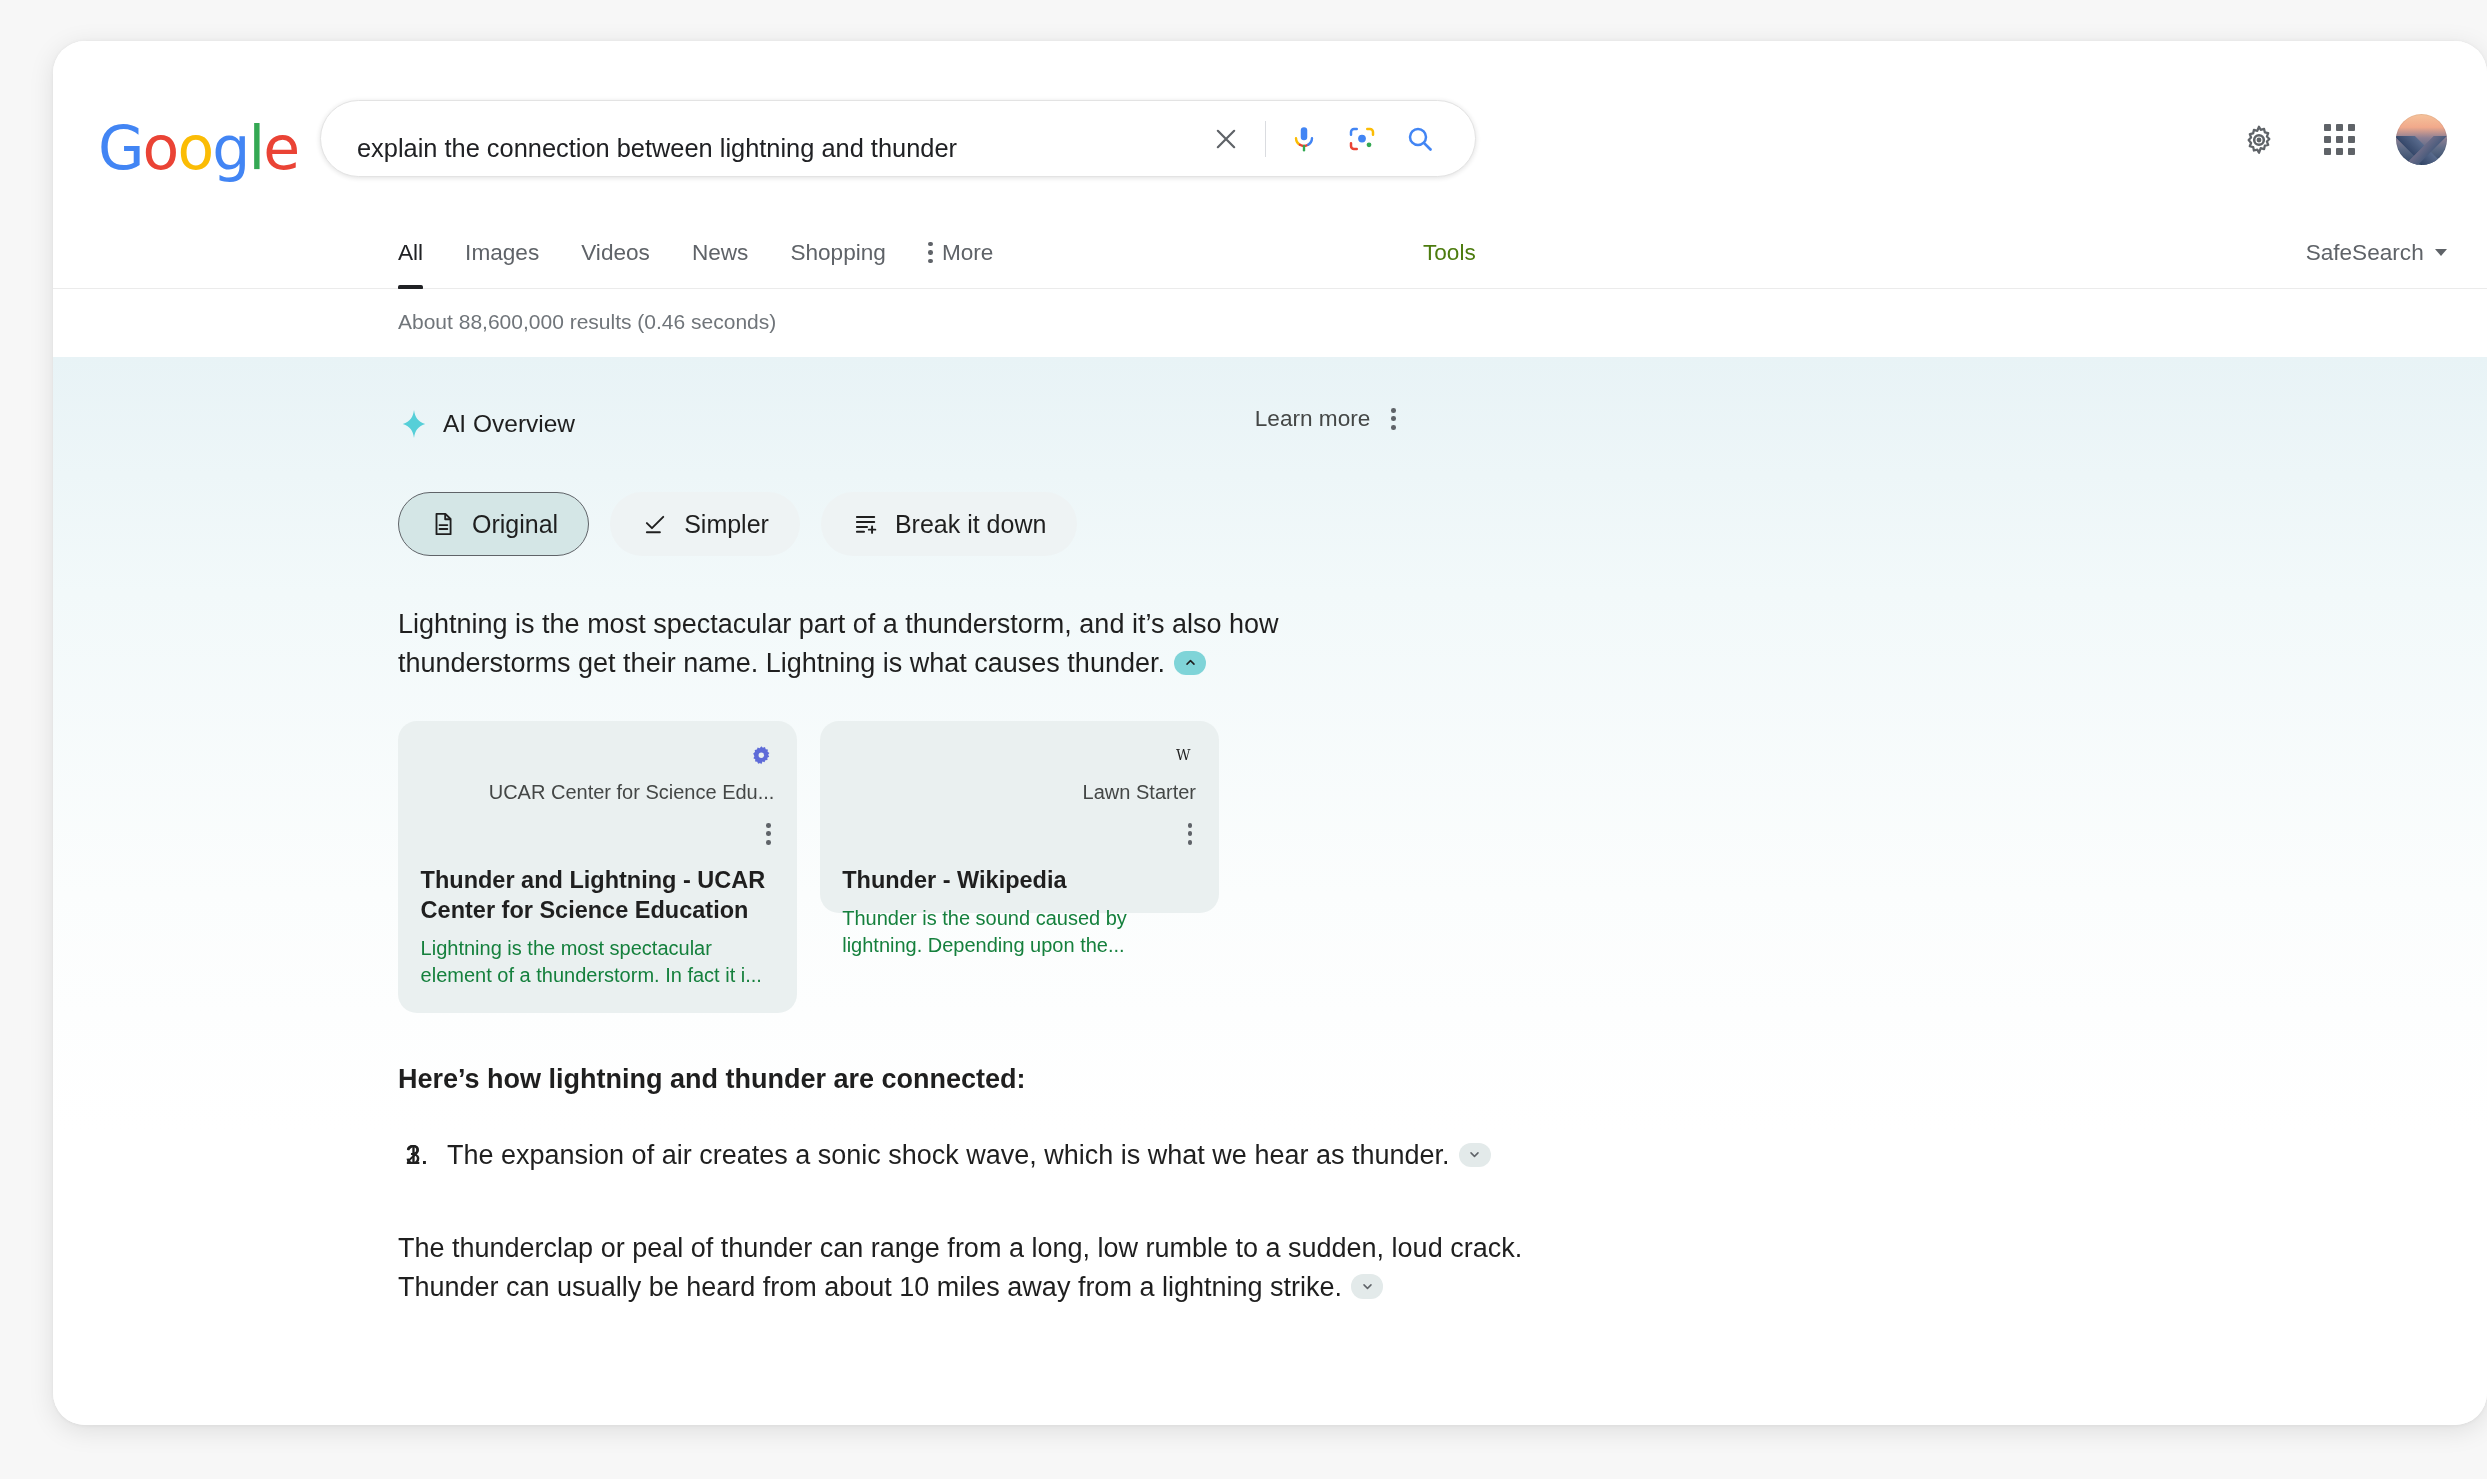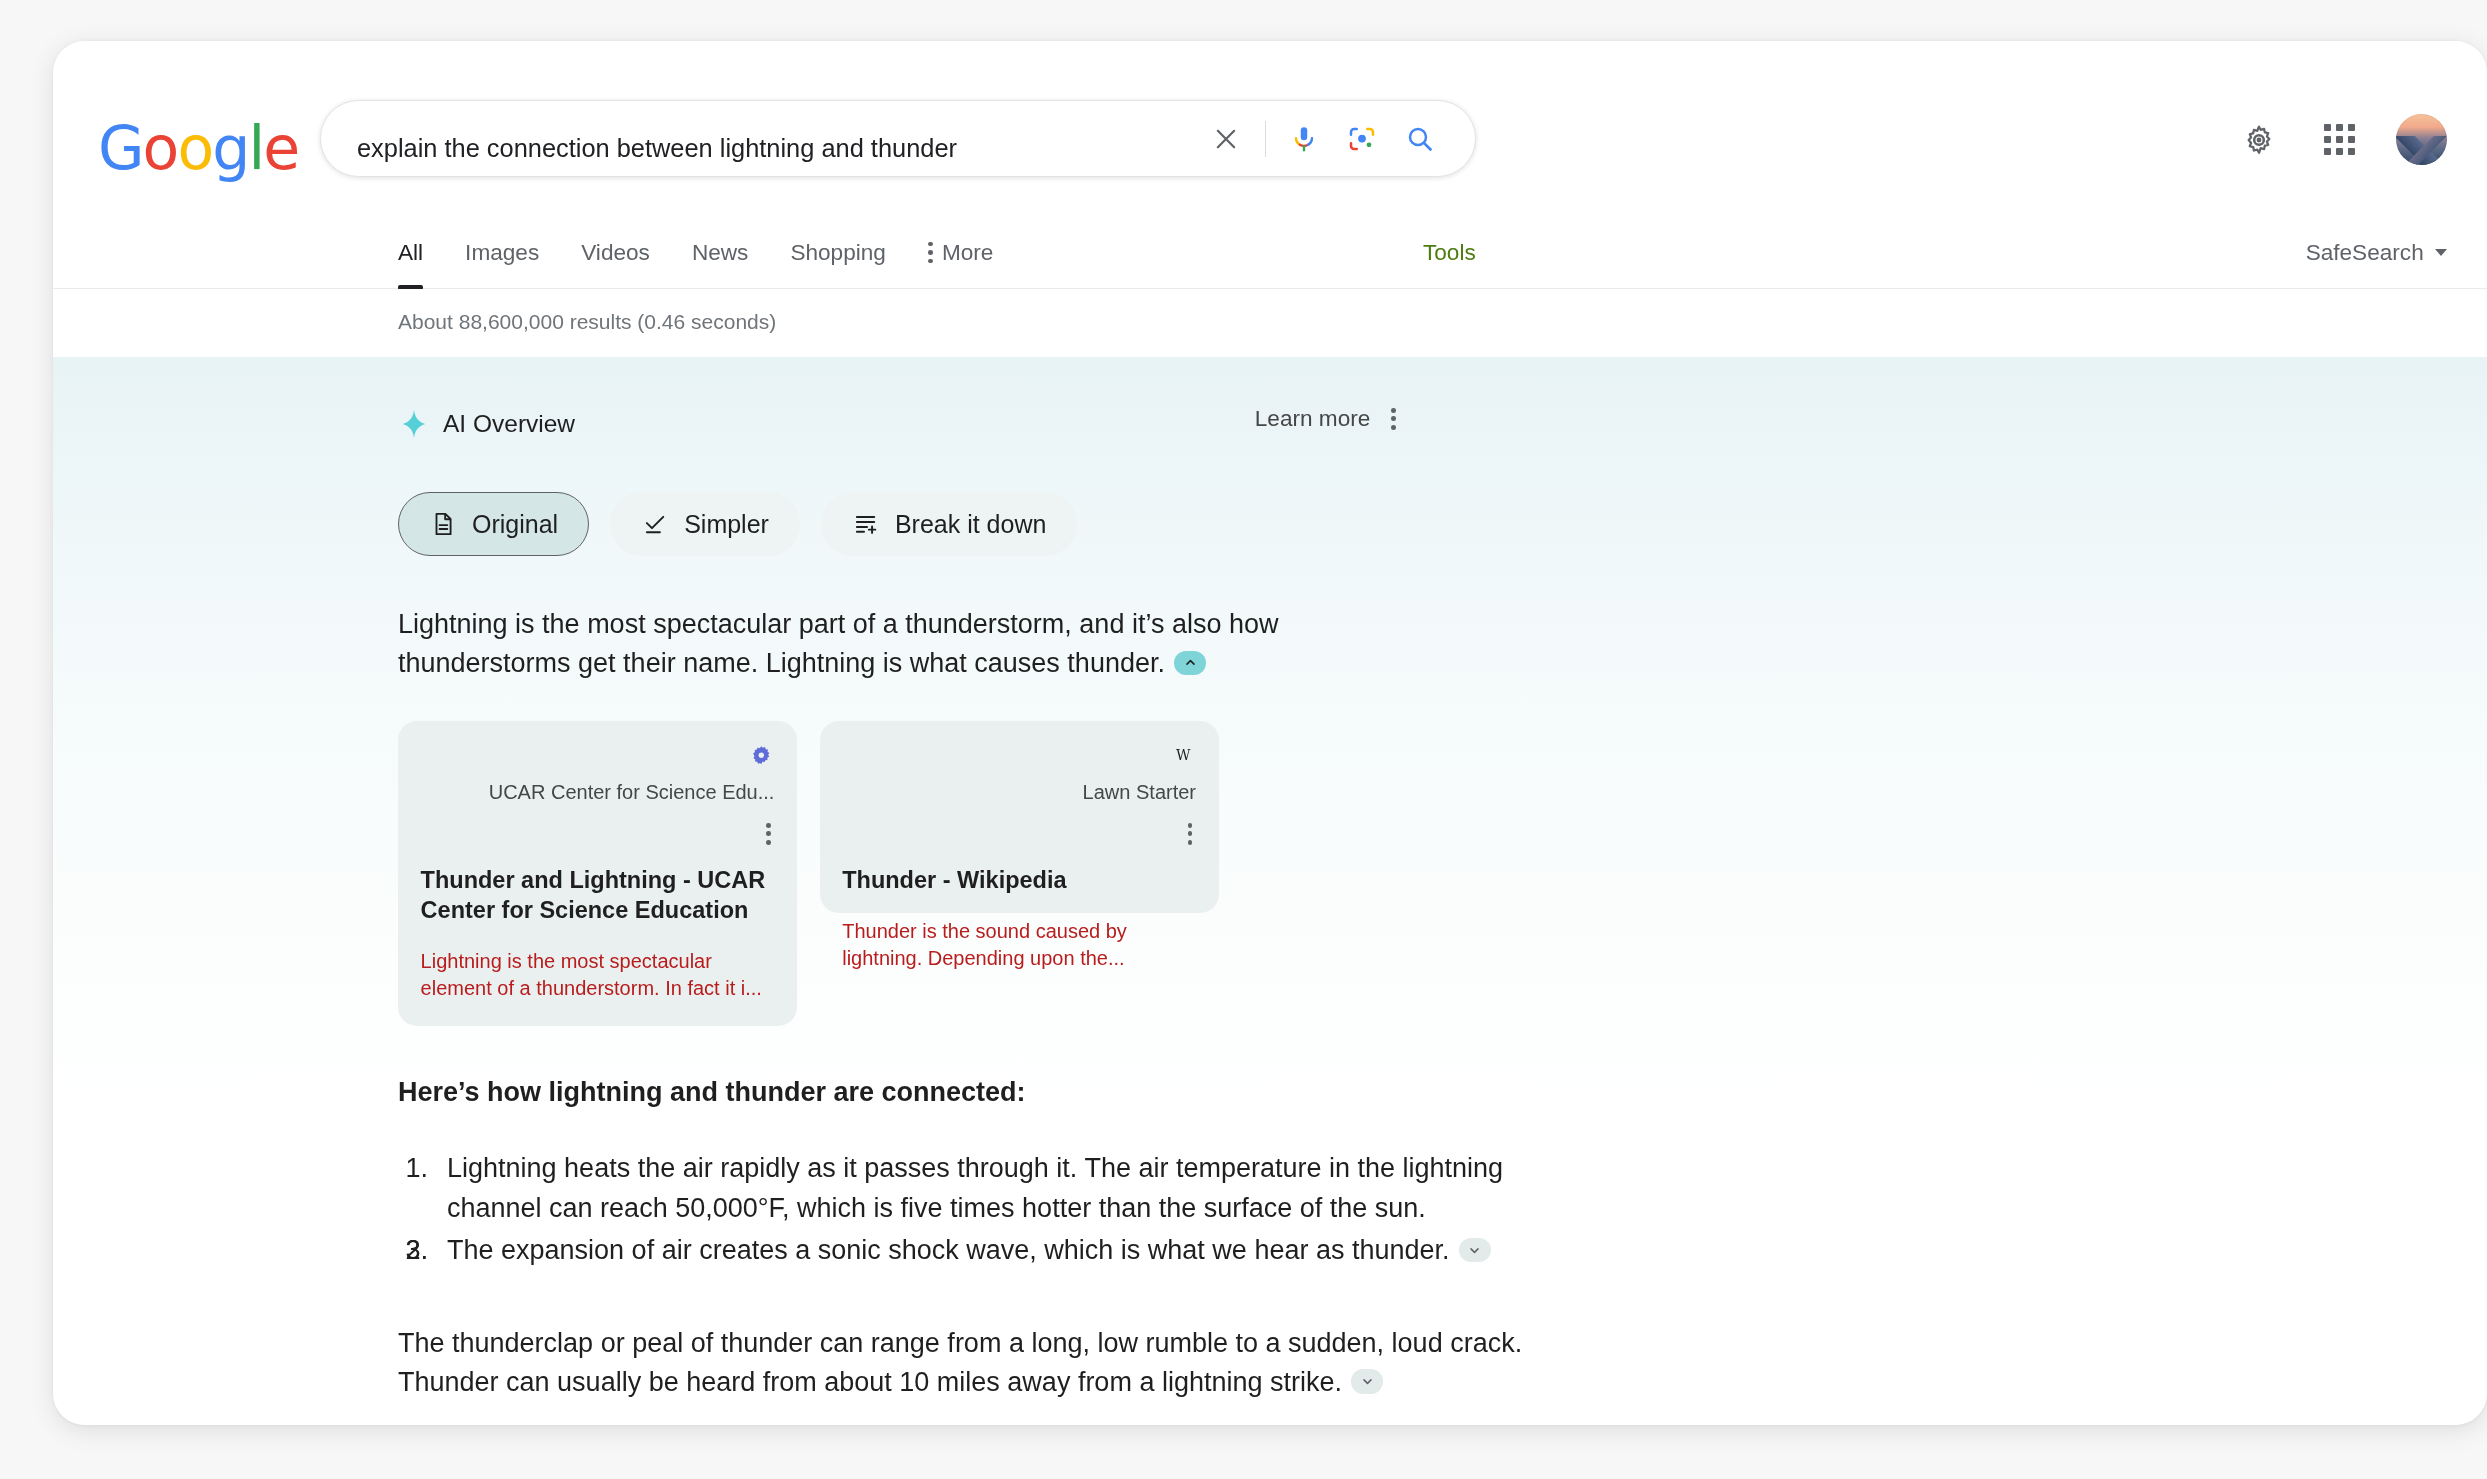--- a/index.html
+++ b/index.html
@@ -152,21 +152,21 @@
     width:399px; background:#eaf0f0; border-radius:19px; padding:21px 22.6px 24.5px 22.6px;
     cursor:pointer; position:relative;
   }
   .src-card.b { height:192px; }
   .src-top { display:flex; align-items:flex-end; gap:13px;flex-direction:column; }
   .src-favicon { width:26px; height:26px; flex:none; display:flex; align-items:center; justify-content:center; }
   .src-site { font-size:20px; color:#444746; flex:1; white-space:nowrap; overflow:hidden; text-overflow:ellipsis; }
   .src-menu { display:flex; flex-direction:column; gap:3.8px; padding:5.6px 3.8px; cursor:pointer; }
   .src-menu i { width:4.7px;height:4.7px;border-radius:50%;background:#5f6368;display:block; }
   .src-title { font-size:23.5px; font-weight:bold; color:#1f1f1f; margin-top:15px; line-height:1.28; }
-  .src-snip { font-size:20px; color:#b91c1c; margin-top:23px; line-height:1.34; }
+  .src-snip { font-size:20px; color:#15803d; margin-top:10px; line-height:1.34; }
 
   .ai-h3 { font-size:27px; font-weight:bold; color:#1f1f1f; margin-top:51px; }
 
   .ai-list { margin:41px 0 0 0; padding:0; list-style:none; max-width:1130px; }
   .ai-list li {
     font-size:27px; line-height:1.45; color:#1f1f1f;
     padding-left:49px; position:relative; margin-bottom:3.8px;
   }
   .ai-list li .num { position:absolute; left:7.5px; top:0; color:#1f1f1f; }
 </style>
@@ -376,21 +376,21 @@
           </div>
           <div class="src-title">Thunder - Wikipedia</div>
           <div class="src-snip">Thunder is the sound caused by lightning. Depending upon the...</div>
         </div>
       </div>
 
       <div class="ai-h3">Here’s how lightning and thunder are connected:</div>
 
       <ol class="ai-list">
         <li>
-          <span class="num">1.</span><span>Lightning heats the air rapidly as it passes through it. The air temperature in the lightning channel can reach 50,000°F, which is five times hotter than the surface of the sun.</span>
+          <span class="num">1.</span>
         </li>
         <li>
           <span class="num">2.</span>
         </li>
         <li>
           <span class="num">3.</span><span>The expansion of air creates a sonic shock wave, which is what we hear as thunder.</span><span class="cit grey">
               <svg width="15" height="15" viewBox="0 0 24 24">
                 <path d="M6.4 9.4 L12 15 L17.6 9.4" fill="none" stroke="#5f6368" stroke-width="2.4" stroke-linecap="round" stroke-linejoin="round"></path>
               </svg>
             </span>

